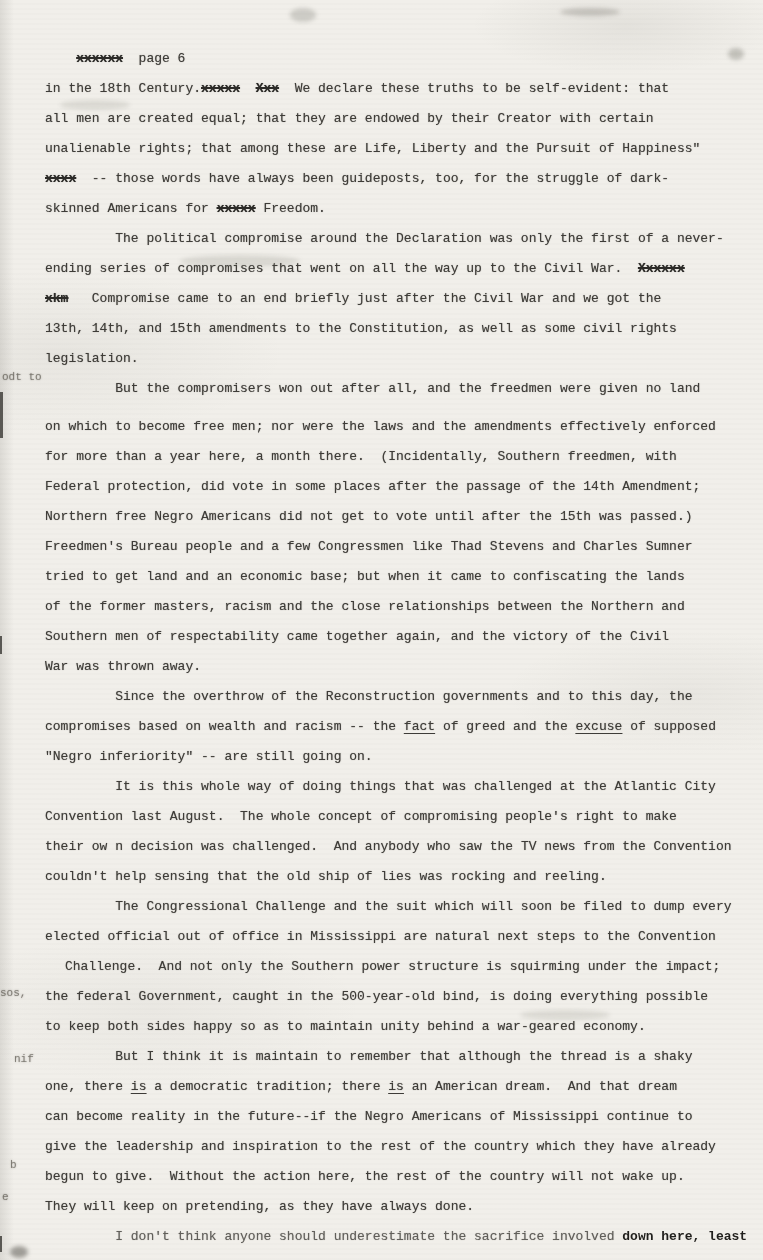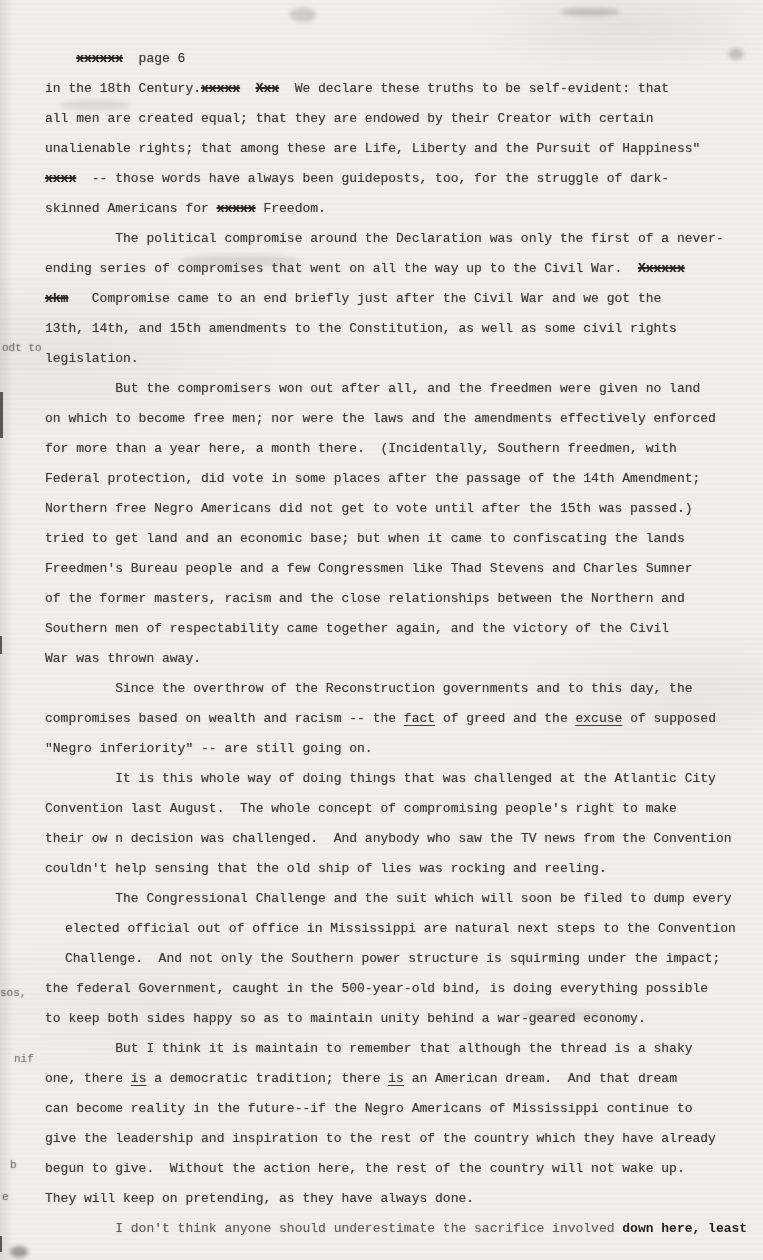--- a/index.html
+++ b/index.html
@@ -53,38 +53,38 @@
       <div class="line" style="padding-left: 0ch;"><span>all men are created equal; that they are endowed by their Creator with certain</span></div>
       <div class="line" style="padding-left: 0ch;"><span>unalienable rights; that among these are Life, Liberty and the Pursuit of Happiness"</span></div>
       <div class="line" style="padding-left: 0ch;"><span class="strike">xxxx</span><span>  -- those words have always been guideposts, too, for the struggle of dark-</span></div>
       <div class="line" style="padding-left: 0ch; font-family: Liberation Mono, monospace;"><span>skinned Americans for </span><span class="strike">xxxxx</span><span> Freedom.</span></div>
       <div class="line" style="padding-left: 9ch;"><span>The political compromise around the Declaration was only the first of a never-</span></div>
       <div class="line" style="padding-left: 0ch;"><span>ending series of compromises that went on all the way up to the Civil War.  </span><span class="strike">Xxxxxx</span></div>
       <div class="line" style="padding-left: 0ch;"><span class="strike">xkm</span><span>   Compromise came to an end briefly just after the Civil War and we got the</span></div>
       <div class="line" style="padding-left: 0ch;"><span>13th, 14th, and 15th amendments to the Constitution, as well as some civil rights</span></div>
       <div class="line" style="padding-left: 0ch;"><span>legislation.</span></div>
       <div class="line" style="padding-left: 9ch;"><span>But the compromisers won out after all, and the freedmen were given no land</span></div>
-      <div class="line" style="padding-left: 0ch;"><span>on which to become free men; nor were the laws and the amendments effectively enforced</span></div>
+      <div class="line" style="padding-left: 0ch; margin-top: 8px;"><span>on which to become free men; nor were the laws and the amendments effectively enforced</span></div>
       <div class="line" style="padding-left: 0ch;"><span>for more than a year here, a month there.  (Incidentally, Southern freedmen, with</span></div>
       <div class="line" style="padding-left: 0ch;"><span>Federal protection, did vote in some places after the passage of the 14th Amendment;</span></div>
       <div class="line" style="padding-left: 0ch;"><span>Northern free Negro Americans did not get to vote until after the 15th was passed.)</span></div>
+      <div class="line" style="padding-left: 0ch;"><span>Freedmen's Bureau people and a few Congressmen like Thad Stevens and Charles Sumner</span></div>
       <div class="line" style="padding-left: 0ch;"><span>tried to get land and an economic base; but when it came to confiscating the lands</span></div>
-      <div class="line" style="padding-left: 0ch;"><span>Freedmen's Bureau people and a few Congressmen like Thad Stevens and Charles Sumner</span></div>
       <div class="line" style="padding-left: 0ch;"><span>of the former masters, racism and the close relationships between the Northern and</span></div>
       <div class="line" style="padding-left: 0ch;"><span>Southern men of respectability came together again, and the victory of the Civil</span></div>
       <div class="line" style="padding-left: 0ch;"><span>War was thrown away.</span></div>
       <div class="line" style="padding-left: 9ch;"><span>Since the overthrow of the Reconstruction governments and to this day, the</span></div>
       <div class="line" style="padding-left: 0ch;"><span>compromises based on wealth and racism -- the </span><span class="uline">fact</span><span> of greed and the </span><span class="uline">excuse</span><span> of supposed</span></div>
       <div class="line" style="padding-left: 0ch;"><span>"Negro inferiority" -- are still going on.</span></div>
       <div class="line" style="padding-left: 9ch;"><span>It is this whole way of doing things that was challenged at the Atlantic City</span></div>
       <div class="line" style="padding-left: 0ch;"><span>Convention last August.  The whole concept of compromising people's right to make</span></div>
       <div class="line" style="padding-left: 0ch;"><span>their ow n decision was challenged.  And anybody who saw the TV news from the Convention</span></div>
       <div class="line" style="padding-left: 0ch;"><span>couldn't help sensing that the old ship of lies was rocking and reeling.</span></div>
       <div class="line" style="padding-left: 9ch;"><span>The Congressional Challenge and the suit which will soon be filed to dump every</span></div>
-      <div class="line" style="padding-left: 0ch; margin-left: 20px;"><span>elected official out of office in Mississippi are natural next steps to the Convention</span></div>
+      <div class="line" style="padding-left: 0ch;"><span>elected official out of office in Mississippi are natural next steps to the Convention</span></div>
       <div class="line" style="padding-left: 0ch; margin-left: 20px;"><span>Challenge.  And not only the Southern power structure is squirming under the impact;</span></div>
       <div class="line" style="padding-left: 0ch;"><span>the federal Government, caught in the 500-year-old bind, is doing everything possible</span></div>
       <div class="line" style="padding-left: 0ch;"><span>to keep both sides happy so as to maintain unity behind a war-geared economy.</span></div>
       <div class="line" style="padding-left: 9ch;"><span>But I think it is maintain to remember that although the thread is a shaky</span></div>
       <div class="line" style="padding-left: 0ch;"><span>one, there </span><span class="uline">is</span><span> a democratic tradition; there </span><span class="uline">is</span><span> an American dream.  And that dream</span></div>
       <div class="line" style="padding-left: 0ch;"><span>can become reality in the future--if the Negro Americans of Mississippi continue to</span></div>
       <div class="line" style="padding-left: 0ch;"><span>give the leadership and inspiration to the rest of the country which they have already</span></div>
       <div class="line" style="padding-left: 0ch;"><span>begun to give.  Without the action here, the rest of the country will not wake up.</span></div>
       <div class="line" style="padding-left: 0ch;"><span>They will keep on pretending, as they have always done.</span></div>
       <div class="line" style="padding-left: 9ch;"><span class="light">I don't think anyone should underestimate the sacrifice involved </span><span class="dark">down here, least</span></div>
@@ -93,18 +93,18 @@
   <div class="smudge" style="left:290px;top:8px;width:26px;height:14px;background:rgba(100,98,90,.25);"></div>
   <div class="smudge" style="left:560px;top:8px;width:60px;height:8px;background:rgba(100,98,90,.28);"></div>
   <div class="smudge" style="left:728px;top:48px;width:16px;height:12px;background:rgba(90,88,80,.30);"></div>
   <div class="smudge" style="left:180px;top:255px;width:120px;height:12px;background:rgba(100,98,90,.16);"></div>
   <div class="smudge" style="left:60px;top:100px;width:70px;height:10px;background:rgba(100,98,90,.15);"></div>
   <div class="smudge" style="left:520px;top:1010px;width:90px;height:10px;background:rgba(100,98,90,.15);"></div>
   <div class="smudge" style="left:10px;top:1246px;width:18px;height:12px;background:rgba(60,58,52,.45);"></div>
   <div class="edge" style="left:0;top:392px;width:3px;height:46px;"></div>
   <div class="edge" style="left:0;top:636px;width:2px;height:18px;"></div>
   <div class="edge" style="left:0;top:1236px;width:2px;height:16px;"></div>
-<div class="margin-mark" style="left: 2px; top: 343px;">odt to</div>
+<div class="margin-mark" style="left: 2px; top: 372px;">odt to</div>
     <div class="margin-mark" style="left: 0px; top: 988px;">sos,</div>
     <div class="margin-mark" style="left: 14px; top: 1054px;">nif</div>
     <div class="margin-mark" style="left: 10px; top: 1160px;">b</div>
     <div class="margin-mark" style="left: 2px; top: 1192px;">e</div>
   </div>
 
 </body></html>

